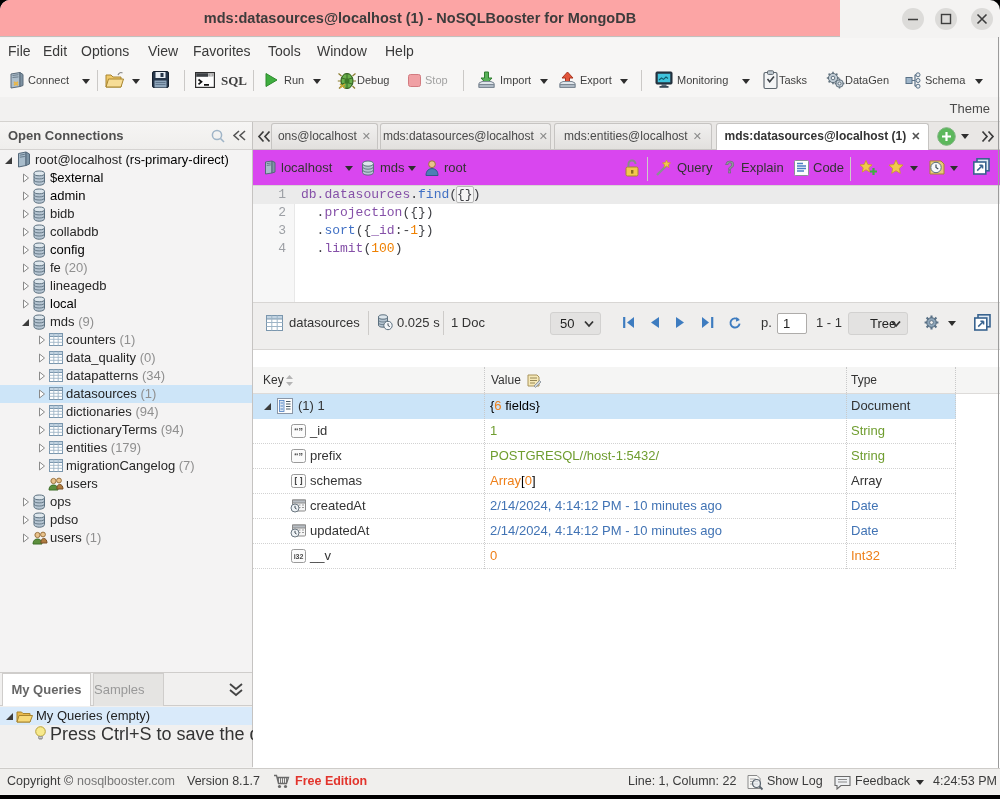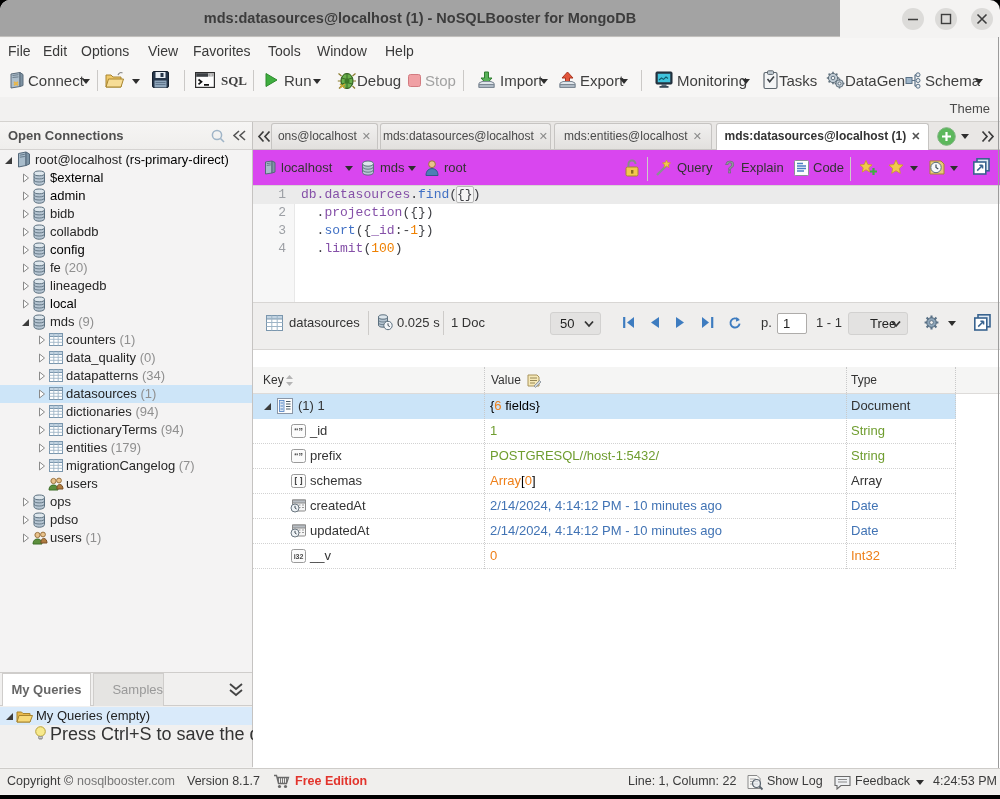--- a/index.html
+++ b/index.html
@@ -1,24 +1,24 @@
 <!DOCTYPE html>
 <html><head><meta charset="utf-8"><style>
 *{margin:0;padding:0;box-sizing:border-box}
 html,body{width:1000px;height:799px}
 body{background:#000;font-family:"Liberation Sans",sans-serif;position:relative;overflow:hidden}
 .a{position:absolute}
 #win{position:absolute;left:0;top:0;width:1000px;height:795px;background:#f4f3f2;border-radius:10px 10px 0 0;overflow:hidden}
-#titlebar{left:0;top:0;width:840px;height:37px;background:#a3a3a3;border-bottom:1px solid #c2c0bd}
+#titlebar{left:0;top:0;width:840px;height:37px;background:#fca5a5;border-bottom:1px solid #c2c0bd}
 #title{width:100%;text-align:center;font-size:14.5px;font-weight:bold;color:#3c3c3c;line-height:36px}
 .wbtn{position:absolute;top:8px;width:22px;height:22px;border-radius:50%;background:#dcdbd9}
 #menubar{left:0;top:38px;width:1000px;height:26px;background:#f7f6f5}
 .mi{position:absolute;top:0;font-size:14px;color:#3a3a3a;line-height:26px}
 #toolbar{left:0;top:64px;width:1000px;height:33px;background:#f7f6f5}
-.tl{position:absolute;font-size:15px;color:#3f3f3f;line-height:33px;top:0}
+.tl{position:absolute;font-size:11px;color:#3f3f3f;line-height:33px;top:0}
 .tsep{position:absolute;top:6px;width:1px;height:21px;background:#cbc9c7}
 .ticon{position:absolute;top:8px}
 .dar{position:absolute;top:15px;width:0;height:0;border-left:4.5px solid transparent;border-right:4.5px solid transparent;border-top:5px solid #2e2e2e}
 #themerow{left:0;top:97px;width:1000px;height:25px;background:#f2f1f0;border-bottom:1px solid #d4d2cf}
 #theme{position:absolute;right:10px;top:0;font-size:13px;color:#4a4a4a;line-height:24px}
 #leftpanel{left:0;top:122px;width:253px;height:645px;background:#f4f3f3;border-right:1px solid #c5c3c1}
 #lefthead{position:absolute;left:0;top:0;width:252px;height:28px;background:linear-gradient(#f6f5f4,#efeeec);border-bottom:1px solid #d5d3d1}
 #lefthead b{font-size:13px;color:#4f4f4f;line-height:27px;margin-left:8px}
 .trow{position:absolute;left:0;width:252px;height:18px;font-size:13px;color:#262626;line-height:18px}
 .trow .sel{position:absolute;left:0;top:0;width:252px;height:18px;background:#cde5f8}
@@ -432,21 +432,21 @@
             <path d="M1 13 C1 9.5 3 8 5.5 8 C8 8 10 9.5 10 13 Z" fill="#5d8f3d" stroke="#3c6e27"></path>
             <circle cx="11" cy="3.5" r="2.4" fill="#e9c28c" stroke="#9a7340"></circle>
             <path d="M8.8 12 C9 9 10 7.4 11.5 7.4 C13.5 7.4 15 9 15 12 Z" fill="#b07b3f" stroke="#7a5228"></path>
           </svg>
           <span class="lbl" style="left:50px">users <span class="cnt">(1)</span></span>
         </div>
 </div>
 <div class="a" id="qpanel" style="left:0;top:550px;width:252px;height:95px;background:#f1f0ef;border-top:1px solid #cfcdcb">
 <div class="a" style="left:0;top:0;width:252px;height:33px;background:#f1f0ef;border-bottom:1px solid #cfcdcb">
 <div class="a" style="left:2px;top:0;width:89px;height:33px;background:#fff;border:1px solid #cfcdcb;border-bottom:none;font-size:13px;font-weight:bold;color:#666;text-align:center;line-height:32px">My Queries</div>
-<div class="a" style="left:93px;top:0;width:71px;height:33px;background:#e5e4e2;border:1px solid #cfcdcb;border-bottom:none;font-size:13px;color:#999;text-align:right;line-height:32px">Samples</div>
+<div class="a" style="left:93px;top:0;width:71px;height:33px;background:#e5e4e2;border:1px solid #cfcdcb;border-bottom:none;font-size:13px;color:#999;text-align:left;line-height:32px">Samples</div>
 <svg class="a" style="left:228px;top:9px" width="16" height="16">
             <path d="M2 2 L8 7 L14 2 M2 8 L8 13 L14 8" fill="none" stroke="#444" stroke-width="1.8"></path>
           </svg>
 </div>
 <div class="a" style="left:0;top:34px;width:252px;height:18px;background:#d9eafa;font-size:13px;color:#222;line-height:18px">
 <svg class="a" style="left:5px;top:5px" width="9" height="9">
             <path d="M8 1 V8 H1 Z" fill="#3c3c3c"></path>
           </svg>
 <svg class="a" style="left:16px;top:2px" width="17" height="14">
             <path d="M1 3 L1 13 L14 13 L14 4.5 L7 4.5 L5.5 3 Z" fill="#e8b84b" stroke="#a8852f"></path>

